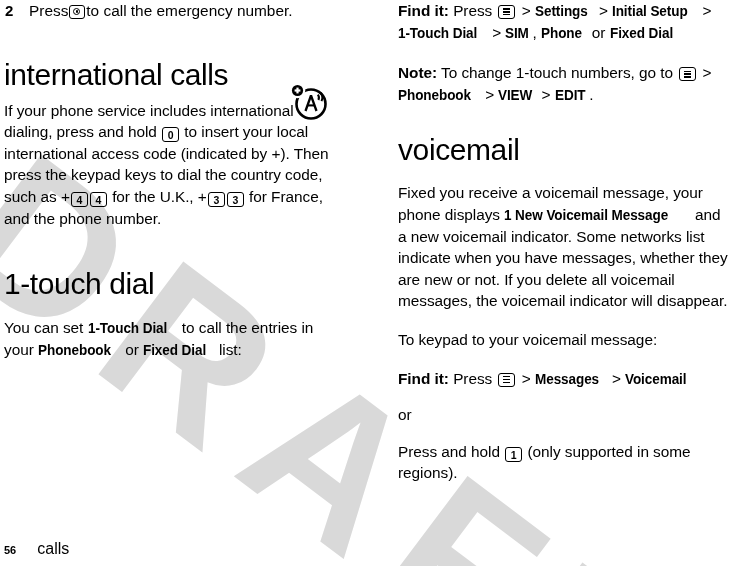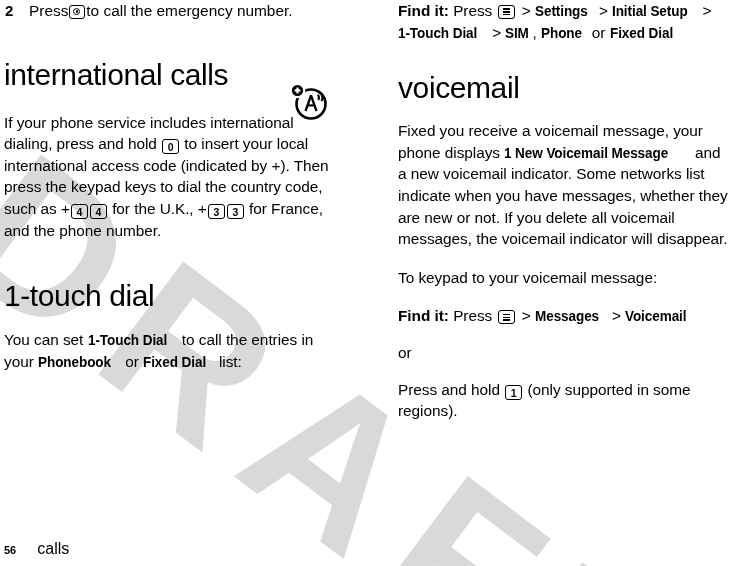--- a/index.html
+++ b/index.html
@@ -68,21 +68,21 @@
     margin: 0 0 17px 0;
     letter-spacing: -0.05px;
   }
   .chapter-heading {
     font-size: 30px;
     font-weight: normal;
     line-height: 34px;
     margin: 0 0 13px 0;
     letter-spacing: -0.4px;
   }
-  .h-international { margin-top: 36px; margin-bottom: 20px; }
+  .h-international { margin-top: 36px; margin-bottom: 8px; }
   .h-onetouch      { margin-top: 38px; margin-bottom: 16px; }
   .h-voicemail     { margin-top: 28px; margin-bottom: 15px; }
 
   
   .step {
     position: relative;
     padding-left: 25px;
     font-size: 15.4px;
     line-height: 21.6px;
     margin: 0;
@@ -242,20 +242,21 @@
     <h1 class="chapter-heading h-onetouch">1-touch dial</h1>
 
 
     <p class="body-text"><span>You can set</span> <span class="ui">1-Touch Dial</span> <span>to call the entries in your</span> <span class="ui">Phonebook</span> <span>or</span> <span class="ui">Fixed Dial</span> <span>list:</span></p>
   </div>
 
   <div class="column" id="col-right">
 
     <p class="body-text" style="margin-bottom:19px;"><span class="lead">Find it:</span> <span>Press</span> <span class="menukey"><i></i><i></i><i></i></span> <span class="sep">&gt;</span> <span class="ui">Settings</span> <span class="sep">&gt;</span> <span class="ui">Initial Setup</span> <span class="sep">&gt;</span> <span class="ui">1-Touch Dial</span> <span class="sep">&gt;</span> <span class="ui">SIM</span><span>,</span> <span class="ui">Phone</span> <span>or</span> <span class="ui">Fixed Dial</span></p>
 
+    <p class="body-text" style="margin-bottom:14px;"><span class="lead">Note:</span> <span>To change 1-touch numbers, go to</span> <span class="menukey"><i></i><i></i><i></i></span> <span class="sep">&gt;</span> <span class="ui">Phonebook</span> <span class="sep">&gt;</span> <span class="ui">VIEW</span> <span class="sep">&gt;</span> <span class="ui">EDIT</span><span>.</span></p>
 
     <h1 class="chapter-heading h-voicemail">voicemail</h1>
 
     <p class="body-text"><span>Fixed you receive a voicemail message, your phone displays</span> <span class="ui">1 New Voicemail Message</span> <span>and a new voicemail indicator. Some networks list indicate when you have messages, whether they are new or not. If you delete all voicemail messages, the voicemail indicator will disappear.</span></p>
 
     <p class="body-text">To keypad to your voicemail message:</p>
 
     <p class="body-text" style="margin-bottom:15px;"><span class="lead">Find it:</span> <span>Press</span> <span class="menukey"><i></i><i></i><i></i></span> <span class="sep">&gt;</span> <span class="ui">Messages</span> <span class="sep">&gt;</span> <span class="ui">Voicemail</span></p>
 
     <p class="body-text" style="margin-bottom:15px;">or</p>

